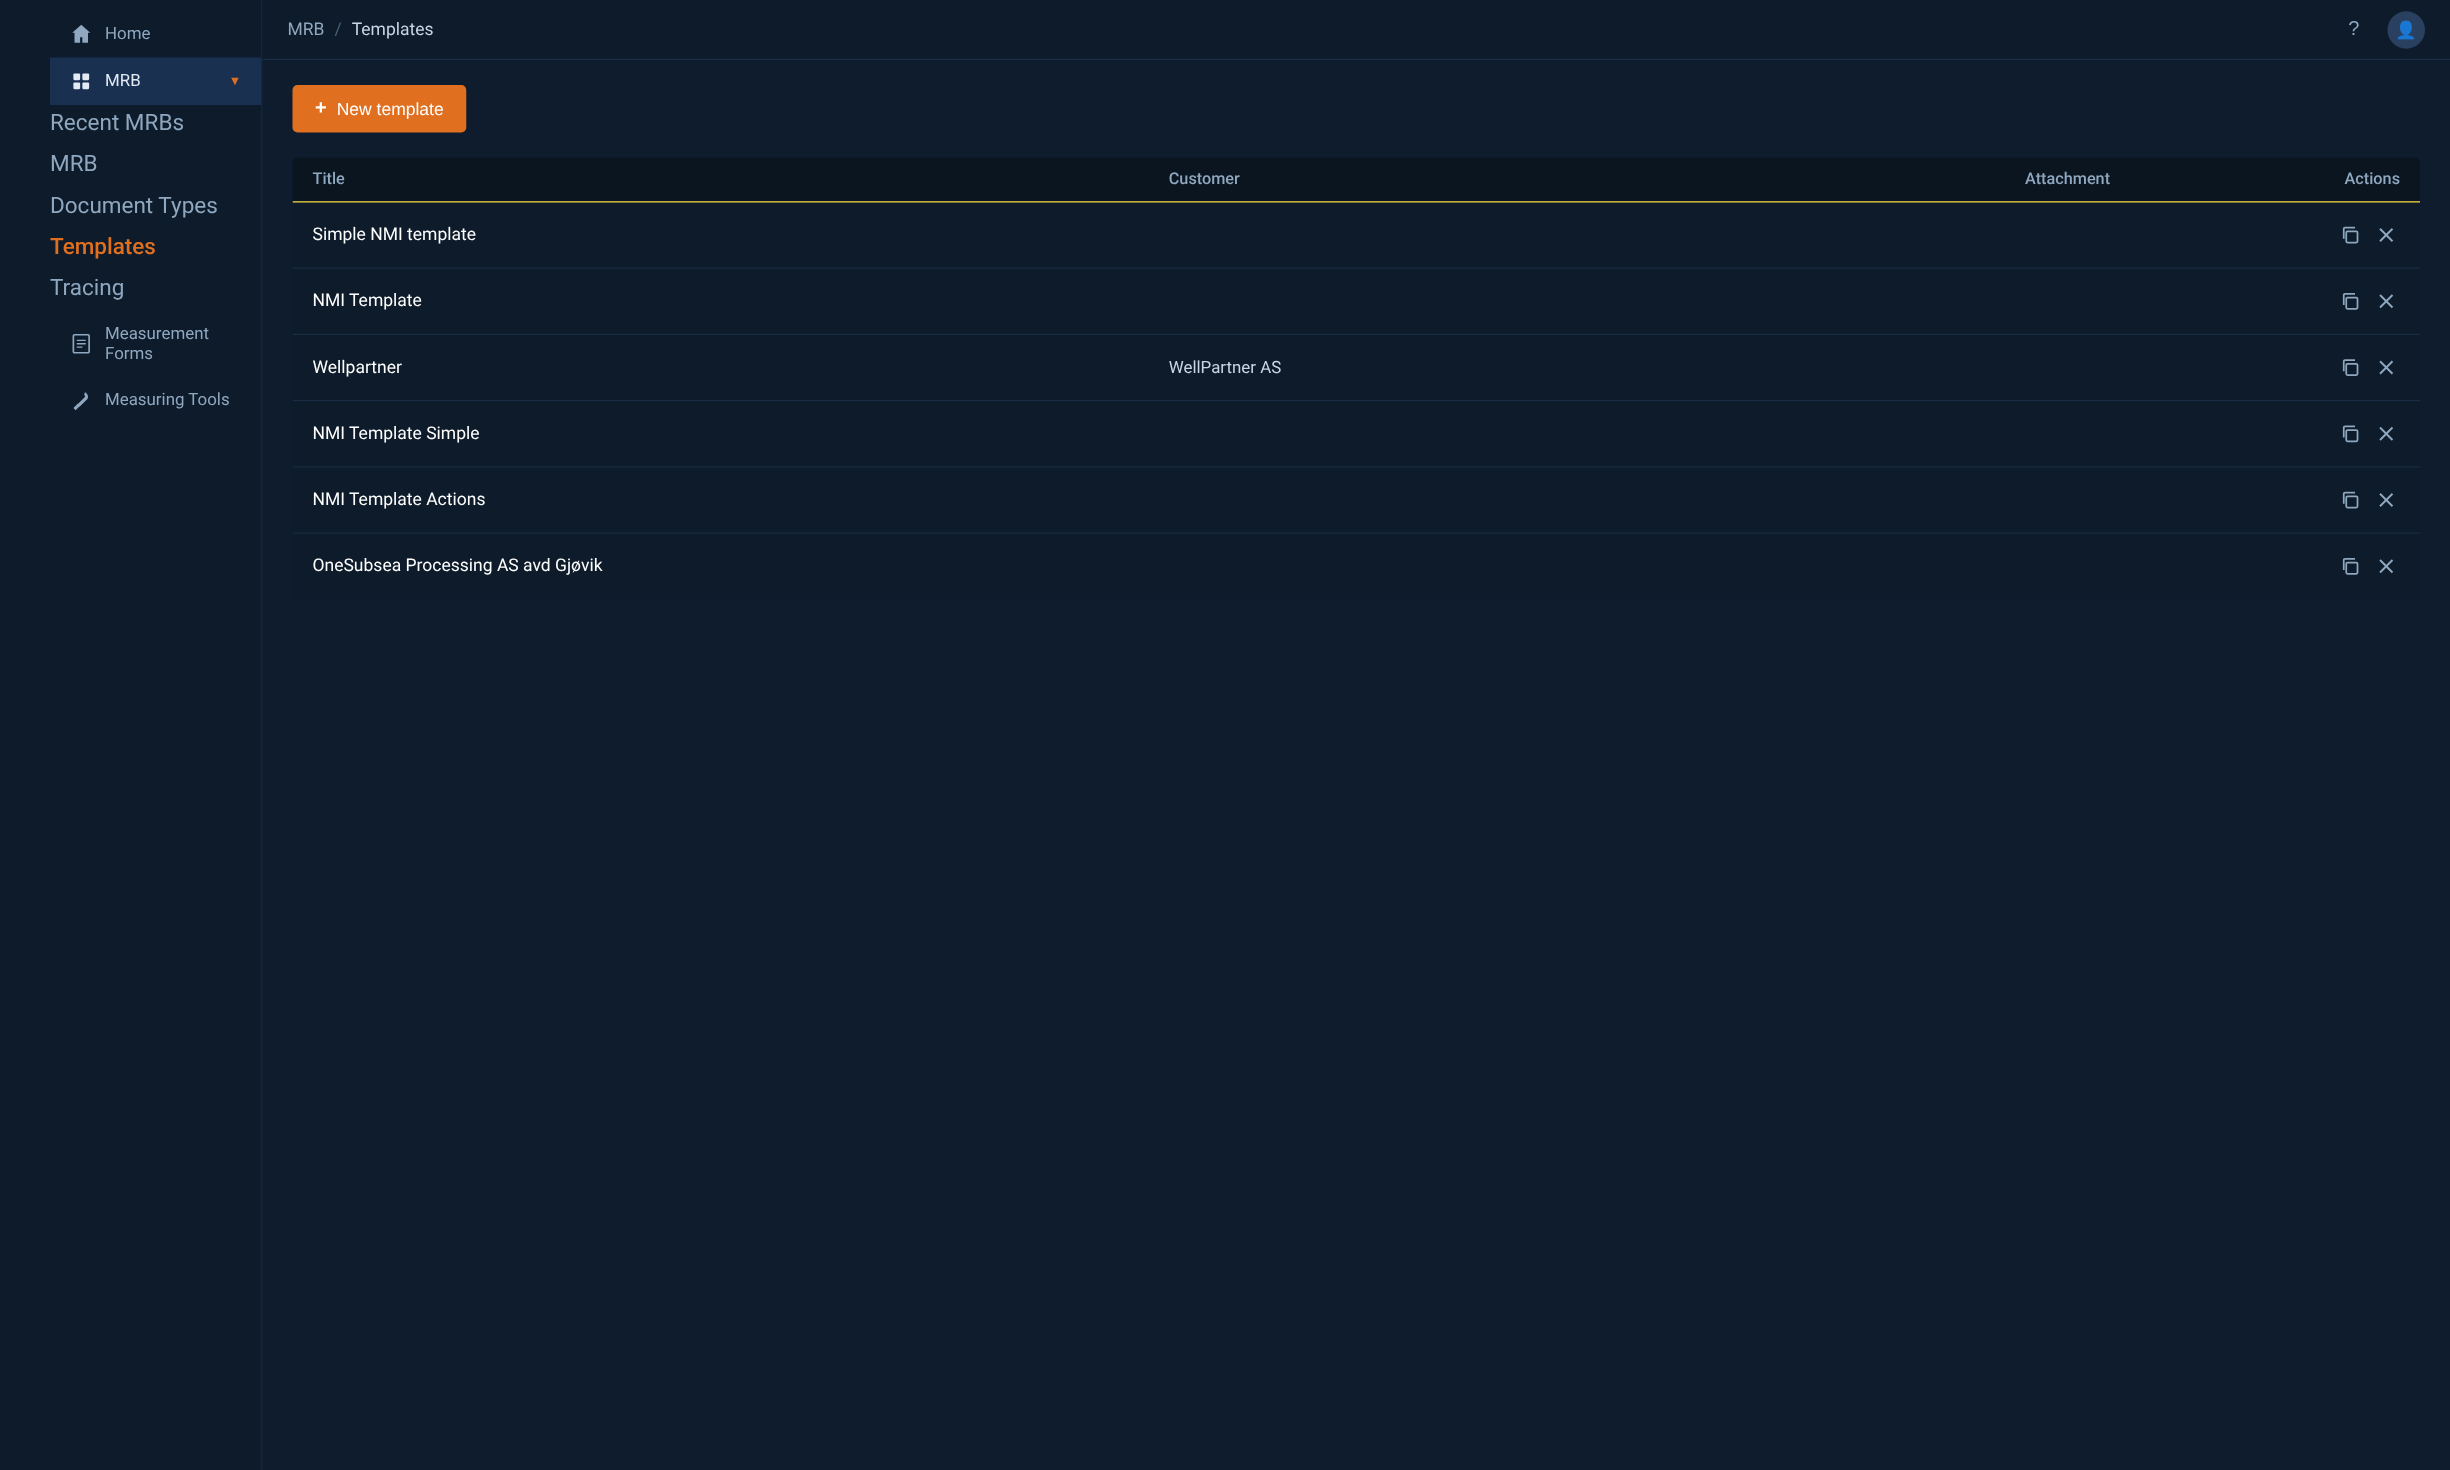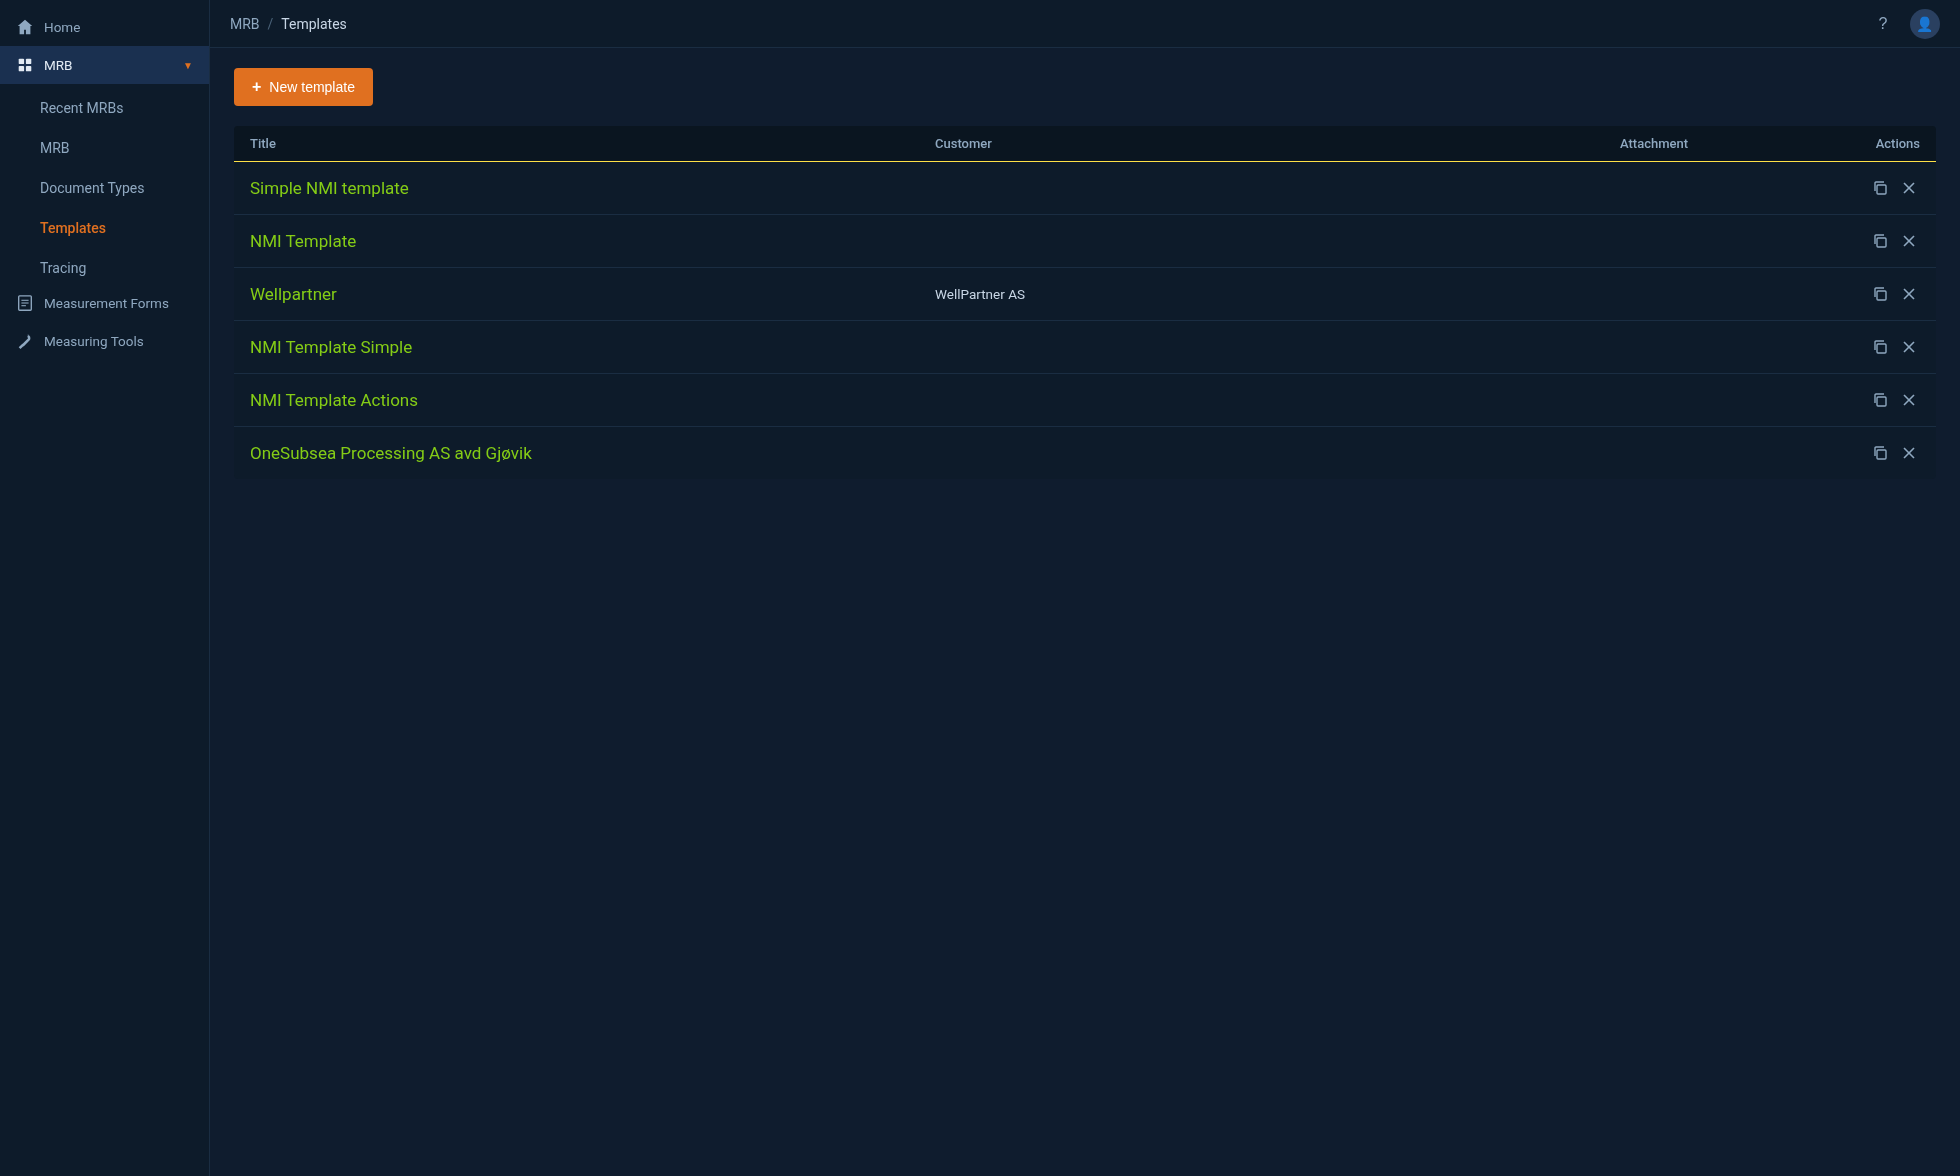--- a/index.html
+++ b/index.html
@@ -49,20 +49,21 @@
 
     .nav-item {
       display: flex;
       align-items: center;
       gap: 10px;
       padding: 10px 16px;
       cursor: pointer;
       color: #8fa8c0;
       font-size: 13.5px;
       transition: background 0.15s;
+      margin-left: 40px;
     }
     .nav-item.active-section {
       background: #1a3050;
       color: #e2eaf3;
     }
     .nav-item .nav-icon {
       width: 18px;
       height: 18px;
       flex-shrink: 0;
     }
@@ -72,24 +73,24 @@
       color: #e07020;
     }
 
     
     .sub-nav {
       padding-left: 0;
     }
     .sub-nav-item {
       display: flex;
       align-items: flex-end;
-      padding: 16px 16px 8px 40px;
-      cursor: pointer;
-      color: #8fa8c0;
-      font-size: 14px;
+      padding: 4px 16px 8px 40px;
+      cursor: pointer;
+      color: #8fa8c0;
+      font-size: 18px;
       transition: background 0.15s;
     }
     .sub-nav-item.active {
       color: #e07020;
       font-weight: 500;
     }
 
     
     .main {
       flex: 1;
@@ -197,22 +198,22 @@
       display: grid;
       grid-template-columns: 1fr 1fr 180px 120px;
       padding: 14px 16px;
       border-bottom: 1px solid #1a2d42;
       align-items: center;
       transition: background 0.15s;
     }
     .table-row:last-child { border-bottom: none; }
 
     .cell-title {
-      color: #84cc16;
-      font-size: 17px;
+      color: #ffffff;
+      font-size: 14px;
     }
     .cell-customer {
       color: #c8d6e5;
       font-size: 13.5px;
     }
     .cell-attachment { }
     .cell-actions {
       display: flex;
       align-items: center;
       justify-content: flex-end;

